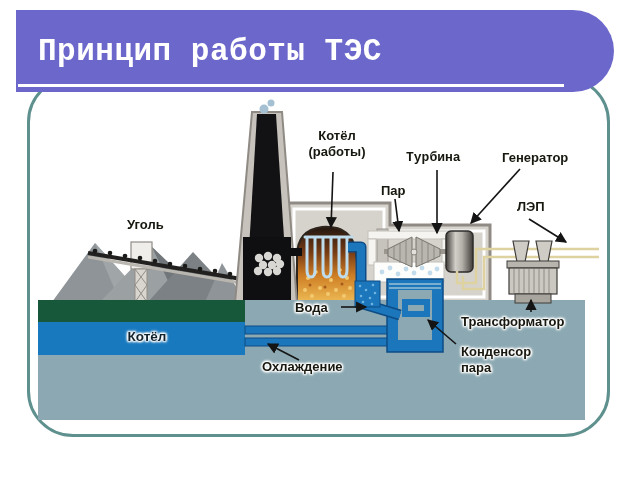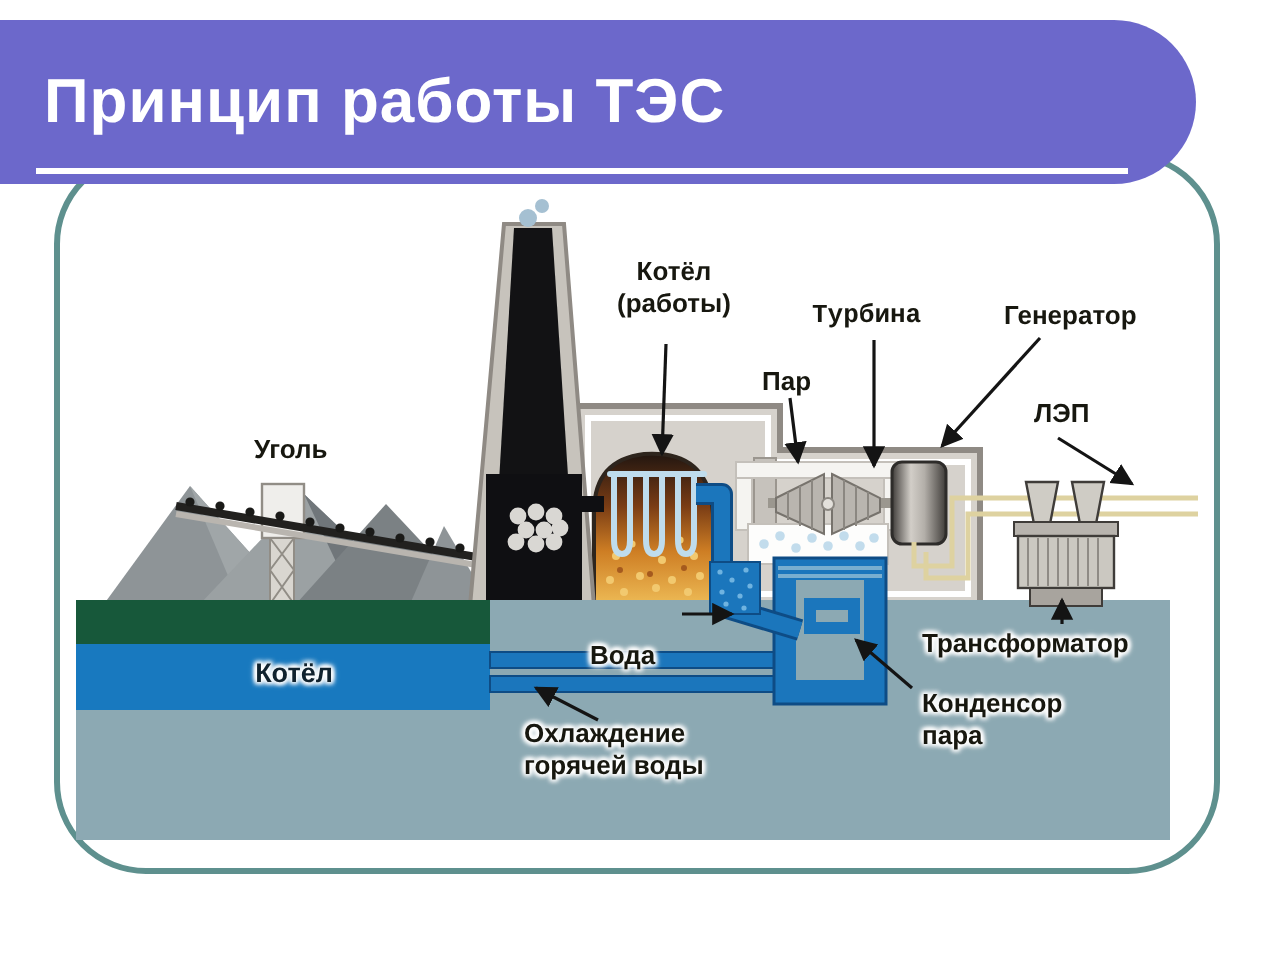--- a/index.html
+++ b/index.html
@@ -2,22 +2,22 @@
 <html><head>
 <meta charset="utf-8">
 <style>
   html,body{margin:0;padding:0;background:#fff;}
   #slide{position:relative;width:640px;height:480px;background:#ffffff;overflow:hidden;
          font-family:"Liberation Sans",sans-serif;}
   #border-frame{position:absolute;left:27px;top:76px;width:583px;height:361px;
 
 box-sizing:border-box;border:3px solid #5E908E;border-radius:46px;z-index:0;}
   #art{position:absolute;left:0;top:0;z-index:1;}
-  #title-bar{position:absolute;left:0;top:10px;width:598px;height:82px;background:#6C68CB;
-             border-radius:0 41px 41px 0;z-index:4;display:flex;align-items:center;}
+  #title-bar{position:absolute;left:16px;top:10px;width:598px;height:82px;background:#6C68CB;
+             border-radius:0 41px 41px 0;z-index:4;display:flex;align-items:center;font-family:Liberation Mono, monospace;}
   #title-text{color:#ffffff;font-weight:700;font-size:31px;padding-left:22px;letter-spacing:.5px;}
   #title-underline{position:absolute;left:18px;top:84px;width:546px;height:3px;background:#ffffff;z-index:5;}
   .lbl{position:absolute;font-weight:600;font-size:13px;line-height:1.22;color:#17170f;z-index:3;
        text-shadow:0 0 2px #fff,0 0 3px #fff,0 0 4px #fff,1px 1px 2px #fff,-1px -1px 2px #fff,1px -1px 2px #fff,-1px 1px 2px #fff;}
   .lbl span{display:block;}
   .center{text-align:center;}
   #lbl-reservoir{font-weight:700;font-size:13.5px;color:#10222e;}
 </style>
 </head>
 <body>
@@ -241,24 +241,23 @@
   <div class="lbl center" style="left:300px;top:128px;width:74px;">
     <span>Котёл</span>
     <span>(работы)</span>
   </div>
   <div class="lbl" style="left:406px;top:150px;font-family:Liberation Mono, monospace;">Турбина</div>
   <div class="lbl" style="left:486px;top:150px;margin-left:16px;">Генератор</div>
   <div class="lbl" style="left:381px;top:183px;">Пар</div>
   <div class="lbl" style="left:517px;top:199px;">ЛЭП</div>
   <div class="lbl" style="left:127px;top:217px;">Уголь</div>
   <div class="lbl center" id="lbl-reservoir" style="left:112px;top:329px;width:70px;">Котёл</div>
-  <div class="lbl" style="left:295px;top:300px;margin-top:20px;">Вода</div>
+  <div class="lbl" style="left:295px;top:300px;">Вода</div>
   <div class="lbl" style="left:262px;top:359px;">
     <span>Охлаждение</span>
-    <span>горячей воды</span>
   </div>
   <div class="lbl" style="left:461px;top:344px;">
     <span>Конденсор</span>
     <span>пара</span>
   </div>
   <div class="lbl" style="left:461px;top:314px;">Трансформатор</div>
 
   <div id="title-bar">
     <div id="title-text">Принцип работы ТЭС</div>
   </div>

